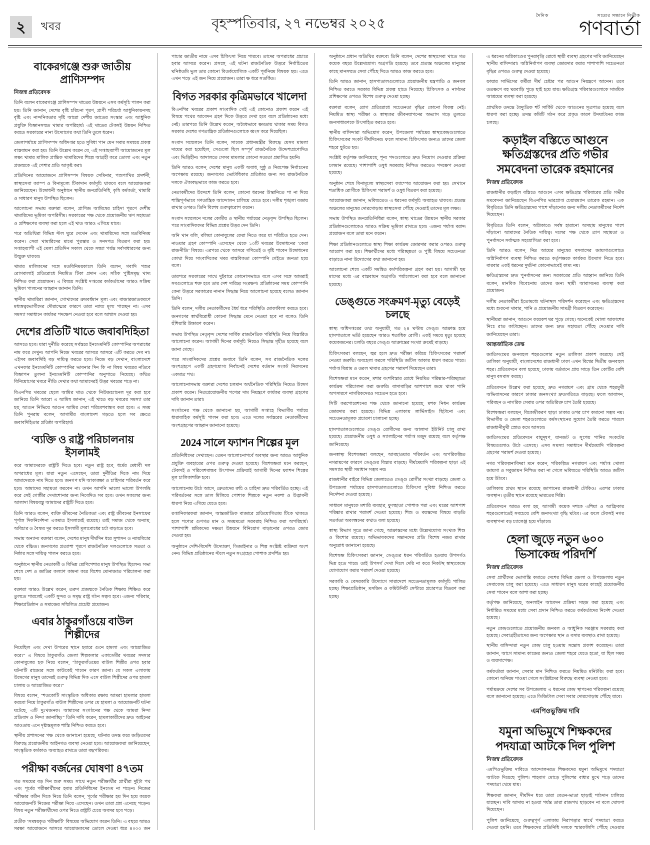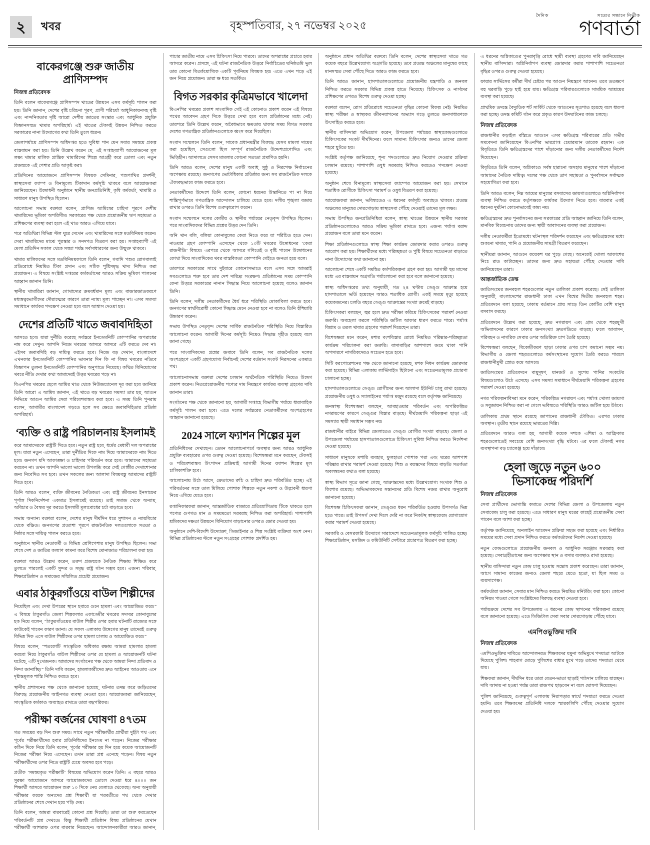--- a/index.html
+++ b/index.html
@@ -14,32 +14,32 @@
   .masthead{
     display:flex;align-items:flex-end;justify-content:space-between;
     padding:16px 10px 4px 10px;height:42px;box-sizing:border-box;
   }
   .mast-left{display:flex;align-items:center;gap:9px;}
   .pageno{
     width:22px;height:22px;background:#d9d9d9;color:#111;
     display:flex;align-items:center;justify-content:center;
     font-size:15px;font-weight:bold;line-height:1;
   }
-  .section-name{font-size:11px;font-weight:bold;letter-spacing:.2px;}
-  .mast-date{font-size:11px;color:#222;padding-bottom:2px;text-align:right;}
+  .section-name{font-size:11px;font-weight:normal;letter-spacing:.2px;}
+  .mast-date{font-size:14px;color:#222;padding-bottom:2px;text-align:right;}
   .mast-logo{text-align:right;line-height:1;padding-bottom:1px;}
   .logo-sub{font-size:4.5px;letter-spacing:.4px;color:#333;display:flex;
     justify-content:space-between;width:104px;margin-left:auto;margin-bottom:1px;}
   .logo-main{font-size:20px;font-weight:normal;letter-spacing:-.5px;line-height:.86;text-align:right;}
   .rule{height:1px;background:#555;margin:3px 8px 0 8px;}
   .rule-thin{height:1px;background:#aaa;margin:1px 8px 0 8px;}
 
   
   .cols{
-    display:flex;gap:0;padding:5px 20px 8px 8px;box-sizing:border-box;
+    display:flex;gap:8px;padding:5px 20px 8px 8px;box-sizing:border-box;
     height:790px;
   }
   .col{
     width:25%;box-sizing:border-box;padding:0 6px;
     border-right:1px solid #ccc;overflow:hidden;
   }
   .col:last-child{border-right:none;}
 
   .hl{
     font-size:10.5px;font-weight:bold;text-align:center;line-height:1.25;
@@ -131,36 +131,38 @@
         <p class="body">অনুষ্ঠানে প্রধান অতিথির বক্তব্যে তিনি বলেন, দেশের স্বাস্থ্যসেবা খাতে গত কয়েক বছরে উল্লেখযোগ্য অগ্রগতি হয়েছে। তবে প্রত্যন্ত অঞ্চলের মানুষের কাছে মানসম্মত সেবা পৌঁছে দিতে আরও কাজ করতে হবে।</p>
         <p class="body">তিনি আরও জানান, হাসপাতালগুলোতে প্রয়োজনীয় যন্ত্রপাতি ও জনবল নিশ্চিত করতে সরকার বিভিন্ন প্রকল্প হাতে নিয়েছে। চিকিৎসক ও নার্সদের প্রশিক্ষণের ওপরও বিশেষ গুরুত্ব দেওয়া হচ্ছে।</p>
         <p class="body">বক্তারা বলেন, রোগ প্রতিরোধে সচেতনতা বৃদ্ধির কোনো বিকল্প নেই। নিয়মিত স্বাস্থ্য পরীক্ষা ও স্বাস্থ্যকর জীবনযাপনের অভ্যাস গড়ে তুলতে জনসাধারণকে উৎসাহিত করতে হবে।</p>
         <p class="body">স্থানীয় বাসিন্দারা অভিযোগ করেন, উপজেলা পর্যায়ের স্বাস্থ্যকেন্দ্রগুলোতে চিকিৎসকের সংকট দীর্ঘদিনের। ফলে সামান্য চিকিৎসার জন্যও তাদের জেলা শহরে ছুটতে হয়।</p>
         <p class="body">সংশ্লিষ্ট কর্তৃপক্ষ জানিয়েছে, শূন্য পদগুলোতে দ্রুত নিয়োগ দেওয়ার প্রক্রিয়া চলমান রয়েছে। পাশাপাশি ওষুধ সরবরাহ নিশ্চিত করতেও পদক্ষেপ নেওয়া হয়েছে।</p>
         <p class="body">অনুষ্ঠান শেষে বিনামূল্যে স্বাস্থ্যসেবা ক্যাম্পের আয়োজন করা হয়। সেখানে শতাধিক রোগীকে চিকিৎসা পরামর্শ ও ওষুধ বিতরণ করা হয়েছে।</p>
         <p class="body">আয়োজকরা জানান, ভবিষ্যতেও এ ধরনের কর্মসূচি অব্যাহত থাকবে। প্রত্যন্ত অঞ্চলের মানুষের দোরগোড়ায় স্বাস্থ্যসেবা পৌঁছে দেওয়াই তাদের মূল লক্ষ্য।</p>
         <p class="body">সভায় উপস্থিত জনপ্রতিনিধিরা বলেন, স্বাস্থ্য খাতের উন্নয়নে স্থানীয় সরকার প্রতিষ্ঠানগুলোকেও আরও সক্রিয় ভূমিকা রাখতে হবে। এজন্য পর্যাপ্ত বরাদ্দ প্রয়োজন বলে তারা মনে করেন।</p>
         <p class="body">শিক্ষা প্রতিষ্ঠানগুলোতে স্বাস্থ্য শিক্ষা কার্যক্রম জোরদার করার ওপরও গুরুত্ব আরোপ করা হয়। শিক্ষার্থীদের মধ্যে পরিচ্ছন্নতা ও পুষ্টি বিষয়ে সচেতনতা বাড়াতে নানা উদ্যোগের কথা জানানো হয়।</p>
         <p class="body">আলোচনা শেষে একটি সমন্বিত কর্মপরিকল্পনা গ্রহণ করা হয়। আগামী ছয় মাসের মধ্যে এর বাস্তবায়ন অগ্রগতি পর্যালোচনা করা হবে বলে জানানো হয়েছে।</p>
+        <div class="hl">ডেঙ্গুতে সংক্রমণ-মৃত্যু বেড়েই চলছে</div>
         <p class="body">স্বাস্থ্য অধিদপ্তরের তথ্য অনুযায়ী, গত ২৪ ঘণ্টায় ডেঙ্গু আক্রান্ত হয়ে হাসপাতালে ভর্তি হয়েছেন আরও শতাধিক রোগী। একই সময়ে মৃত্যু হয়েছে কয়েকজনের। চলতি বছরে ডেঙ্গু আক্রান্তের সংখ্যা ক্রমেই বাড়ছে।</p>
         <p class="body">চিকিৎসকরা বলছেন, জ্বর হলে দ্রুত পরীক্ষা করিয়ে চিকিৎসকের পরামর্শ নেওয়া জরুরি। অবহেলা করলে পরিস্থিতি জটিল আকার ধারণ করতে পারে। পর্যাপ্ত বিশ্রাম ও তরল খাবার গ্রহণের পরামর্শ দিয়েছেন তারা।</p>
         <p class="body">বিশেষজ্ঞরা মনে করেন, মশার বংশবিস্তার রোধে নিয়মিত পরিষ্কার-পরিচ্ছন্নতা কার্যক্রম পরিচালনা করা জরুরি। বাসাবাড়ির আশপাশে জমে থাকা পানি অপসারণে নাগরিকদেরও সচেতন হতে হবে।</p>
         <p class="body">সিটি করপোরেশনের পক্ষ থেকে জানানো হয়েছে, মশক নিধন কার্যক্রম জোরদার করা হয়েছে। বিভিন্ন এলাকায় লার্ভিসাইড ছিটানো এবং সচেতনতামূলক প্রচারণা চালানো হচ্ছে।</p>
         <p class="body">হাসপাতালগুলোতে ডেঙ্গু রোগীদের জন্য আলাদা ইউনিট চালু রাখা হয়েছে। প্রয়োজনীয় ওষুধ ও স্যালাইনের পর্যাপ্ত মজুদ রয়েছে বলে কর্তৃপক্ষ জানিয়েছে।</p>
         <p class="body">জনস্বাস্থ্য বিশেষজ্ঞরা বলছেন, আবহাওয়ার পরিবর্তন এবং অপরিকল্পিত নগরায়ণের কারণে ডেঙ্গুর বিস্তার বাড়ছে। দীর্ঘমেয়াদি পরিকল্পনা ছাড়া এই সমস্যার স্থায়ী সমাধান সম্ভব নয়।</p>
         <p class="body">রাজধানীর বাইরে বিভিন্ন জেলাতেও ডেঙ্গু রোগীর সংখ্যা বাড়ছে। জেলা ও উপজেলা পর্যায়ের হাসপাতালগুলোতে চিকিৎসা সুবিধা নিশ্চিত করতে নির্দেশনা দেওয়া হয়েছে।</p>
         <p class="body">সাধারণ মানুষকে মশারি ব্যবহার, ফুলহাতা পোশাক পরা এবং ঘরের আশপাশ পরিষ্কার রাখার পরামর্শ দেওয়া হয়েছে। শিশু ও বয়স্কদের বিষয়ে বাড়তি সতর্কতা অবলম্বনের কথাও বলা হয়েছে।</p>
         <p class="body">স্বাস্থ্য বিভাগ সূত্রে জানা গেছে, আক্রান্তদের মধ্যে উল্লেখযোগ্য সংখ্যক শিশু ও কিশোর রয়েছে। অভিভাবকদের সন্তানদের প্রতি বিশেষ নজর রাখার অনুরোধ জানানো হয়েছে।</p>
         <p class="body">বিশেষজ্ঞ চিকিৎসকরা জানান, ডেঙ্গুর ধরন পরিবর্তিত হওয়ায় উপসর্গও ভিন্ন হতে পারে। তাই উপসর্গ দেখা দিলে দেরি না করে নিকটস্থ স্বাস্থ্যকেন্দ্রে যোগাযোগ করার পরামর্শ দেওয়া হয়েছে।</p>
         <p class="body">সরকারি ও বেসরকারি উদ্যোগে সারাদেশে সচেতনতামূলক কর্মসূচি পালিত হচ্ছে। শিক্ষাপ্রতিষ্ঠান, মসজিদ ও কমিউনিটি সেন্টারে প্রচারপত্র বিতরণ করা হচ্ছে।</p>
       </div>
       <div class="col">
         <p class="body">এ ধরনের অগ্নিকাণ্ডের পুনরাবৃত্তি রোধে স্থায়ী ব্যবস্থা গ্রহণের দাবি জানিয়েছেন স্থানীয় বাসিন্দারা। অগ্নিনির্বাপণ ব্যবস্থা জোরদার করার পাশাপাশি সচেতনতা বৃদ্ধির ওপরও গুরুত্ব দেওয়া হয়েছে।</p>
         <p class="body">ফায়ার সার্ভিসের কর্মীরা দীর্ঘ চেষ্টার পর আগুন নিয়ন্ত্রণে আনেন। তবে ততক্ষণে বহু ঘরবাড়ি পুড়ে ছাই হয়ে যায়। ক্ষতিগ্রস্ত পরিবারগুলোকে সাময়িক আশ্রয়ের ব্যবস্থা করা হয়েছে।</p>
         <p class="body">প্রাথমিক তদন্তে বৈদ্যুতিক শর্ট সার্কিট থেকে আগুনের সূত্রপাত হয়েছে বলে ধারণা করা হচ্ছে। তদন্ত কমিটি গঠন করে প্রকৃত কারণ উদঘাটনের কাজ চলছে।</p>
+        <div class="hl big">কড়াইল বস্তিতে আগুনে ক্ষতিগ্রস্তদের প্রতি গভীর সমবেদনা তারেক রহমানের</div>
         <div class="byline">নিজস্ব প্রতিবেদক</div>
         <p class="body">রাজধানীর কড়াইল বস্তিতে আগুনে এসব ক্ষতিগ্রস্ত পরিবারের প্রতি গভীর সমবেদনা জানিয়েছেন বিএনপির ভারপ্রাপ্ত চেয়ারম্যান তারেক রহমান। এক বিবৃতিতে তিনি ক্ষতিগ্রস্তদের পাশে দাঁড়ানোর জন্য দলীয় নেতাকর্মীদের নির্দেশ দিয়েছেন।</p>
         <p class="body">বিবৃতিতে তিনি বলেন, অগ্নিকাণ্ডে সর্বস্ব হারানো অসহায় মানুষের পাশে দাঁড়ানো আমাদের নৈতিক দায়িত্ব। দলের পক্ষ থেকে ত্রাণ সহায়তা ও পুনর্বাসনে সর্বাত্মক সহযোগিতা করা হবে।</p>
         <p class="body">তিনি আরও বলেন, নিম্ন আয়ের মানুষের বসবাসের জায়গাগুলোতে অগ্নিনির্বাপণ ব্যবস্থা নিশ্চিত করতে কর্তৃপক্ষকে কার্যকর উদ্যোগ নিতে হবে। বারবার একই ধরনের দুর্ঘটনা কোনোভাবেই কাম্য নয়।</p>
         <p class="body">ক্ষতিগ্রস্তদের দ্রুত পুনর্বাসনের জন্য সরকারের প্রতি আহ্বান জানিয়ে তিনি বলেন, মানবিক বিবেচনায় তাদের জন্য স্থায়ী আবাসনের ব্যবস্থা করা প্রয়োজন।</p>
         <p class="body">দলীয় নেতাকর্মীরা ইতোমধ্যে ঘটনাস্থল পরিদর্শন করেছেন এবং ক্ষতিগ্রস্তদের মধ্যে শুকনো খাবার, পানি ও প্রয়োজনীয় সামগ্রী বিতরণ করেছেন।</p>
         <p class="body">স্থানীয়রা জানান, আগুনে কয়েকশ ঘর পুড়ে গেছে। অনেকেই খোলা আকাশের নিচে রাত কাটাচ্ছেন। তাদের জন্য দ্রুত সহায়তা পৌঁছে দেওয়ার দাবি জানিয়েছেন তারা।</p>
         <div class="byline">আন্তর্জাতিক ডেস্ক</div>
         <p class="body">জাতিসংঘের জনবহুল শহরগুলোর নতুন তালিকা প্রকাশ করেছে। সেই তালিকা অনুযায়ী, বাংলাদেশের রাজধানী ঢাকা এখন বিশ্বের দ্বিতীয় জনবহুল শহর। প্রতিবেদনে বলা হয়েছে, ঢাকায় বর্তমানে প্রায় সাড়ে তিন কোটির বেশি মানুষ বসবাস করছে।</p>
         <p class="body">প্রতিবেদনে উল্লেখ করা হয়েছে, দ্রুত নগরায়ণ এবং গ্রাম থেকে শহরমুখী অভিবাসনের কারণে ঢাকার জনসংখ্যা দ্রুতগতিতে বাড়ছে। ফলে আবাসন, পরিবহন ও নাগরিক সেবার ওপর অতিরিক্ত চাপ তৈরি হয়েছে।</p>
@@ -171,20 +173,21 @@
         <p class="body">প্রতিবেদনে আরও বলা হয়, আগামী কয়েক দশকে এশিয়া ও আফ্রিকার শহরগুলোতেই সবচেয়ে বেশি জনসংখ্যা বৃদ্ধি ঘটবে। এর ফলে টেকসই নগর ব্যবস্থাপনা বড় চ্যালেঞ্জ হয়ে দাঁড়াবে।</p>
         <div class="hl big">হেলা জুড়ে নতুন ৬০০ ভিসাকেন্দ্র পরিদর্শি</div>
         <div class="byline">নিজস্ব প্রতিবেদক</div>
         <p class="body">সেবা প্রার্থীদের ভোগান্তি কমাতে দেশের বিভিন্ন জেলা ও উপজেলায় নতুন সেবাকেন্দ্র চালু করা হয়েছে। এতে সাধারণ মানুষ ঘরের কাছেই প্রয়োজনীয় সেবা পাবেন বলে আশা করা হচ্ছে।</p>
         <p class="body">কর্তৃপক্ষ জানিয়েছে, অনলাইন আবেদন প্রক্রিয়া সহজ করা হয়েছে এবং নির্ধারিত সময়ের মধ্যে সেবা প্রদান নিশ্চিত করতে কর্মকর্তাদের নির্দেশ দেওয়া হয়েছে।</p>
         <p class="body">নতুন কেন্দ্রগুলোতে প্রয়োজনীয় জনবল ও আধুনিক সরঞ্জাম সরবরাহ করা হয়েছে। সেবাগ্রহীতাদের জন্য অপেক্ষার স্থান ও বসার ব্যবস্থাও রাখা হয়েছে।</p>
         <p class="body">স্থানীয় বাসিন্দারা নতুন কেন্দ্র চালু হওয়ায় সন্তোষ প্রকাশ করেছেন। তারা জানান, আগে সামান্য কাজের জন্যও জেলা শহরে যেতে হতো, যা ছিল সময় ও ব্যয়সাপেক্ষ।</p>
         <p class="body">কর্মকর্তারা জানান, সেবার মান নিশ্চিত করতে নিয়মিত মনিটরিং করা হবে। কোনো অনিয়ম পাওয়া গেলে সংশ্লিষ্টদের বিরুদ্ধে ব্যবস্থা নেওয়া হবে।</p>
         <p class="body">পর্যায়ক্রমে দেশের সব উপজেলায় এ ধরনের কেন্দ্র স্থাপনের পরিকল্পনা রয়েছে বলে জানানো হয়েছে। এতে ডিজিটাল সেবা সবার দোরগোড়ায় পৌঁছে যাবে।</p>
         <div class="kicker">এমপিওভুক্তির দাবি</div>
+        <div class="hl big">যমুনা অভিমুখে শিক্ষকদের পদযাত্রা আটকে দিল পুলিশ</div>
         <div class="byline">নিজস্ব প্রতিবেদক</div>
         <p class="body">এমপিওভুক্তির দাবিতে আন্দোলনরত শিক্ষকদের যমুনা অভিমুখে পদযাত্রা আটকে দিয়েছে পুলিশ। শাহবাগ মোড়ে পুলিশের বাধার মুখে পড়ে তাদের পদযাত্রা থেমে যায়।</p>
         <p class="body">শিক্ষকরা জানান, দীর্ঘদিন ধরে তারা বেতন-ভাতা ছাড়াই পাঠদান চালিয়ে যাচ্ছেন। দাবি আদায় না হওয়া পর্যন্ত তারা রাজপথ ছাড়বেন না বলে ঘোষণা দিয়েছেন।</p>
         <p class="body">পুলিশ জানিয়েছে, গুরুত্বপূর্ণ এলাকায় নিরাপত্তার স্বার্থে পদযাত্রা করতে দেওয়া হয়নি। তবে শিক্ষকদের প্রতিনিধি দলকে স্মারকলিপি পৌঁছে দেওয়ার সুযোগ দেওয়া হয়।</p>
       </div>
     </div>
 
 </div>
 
 </body></html>

